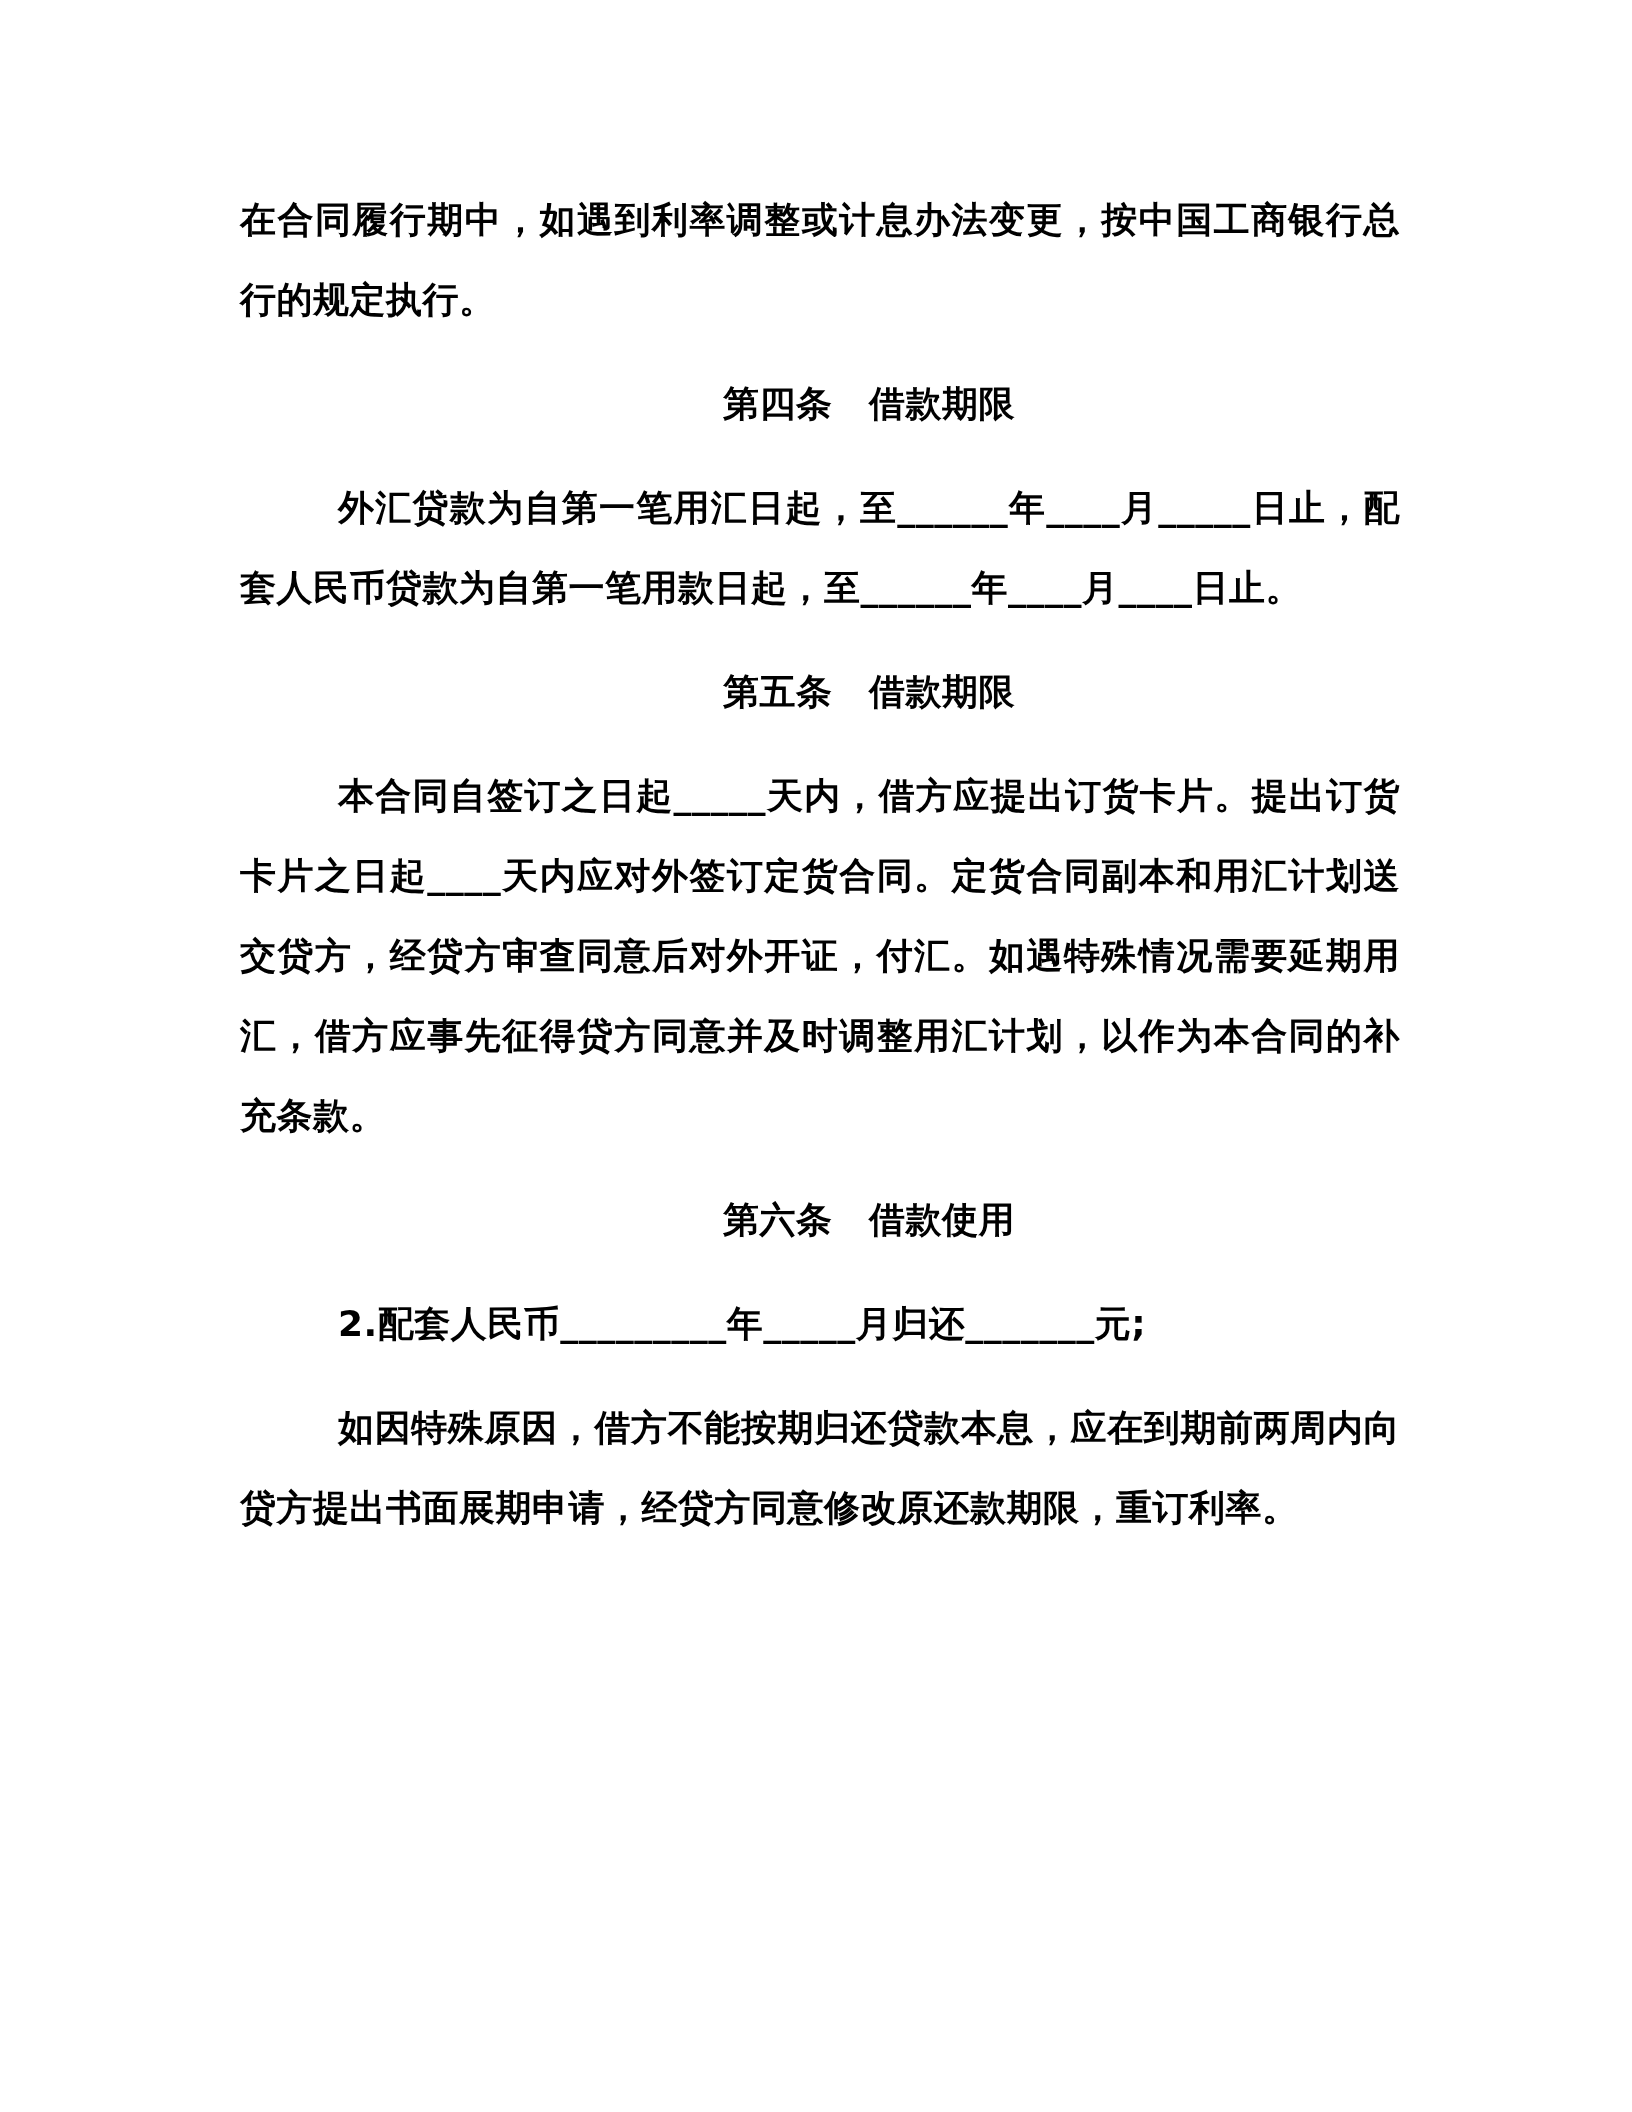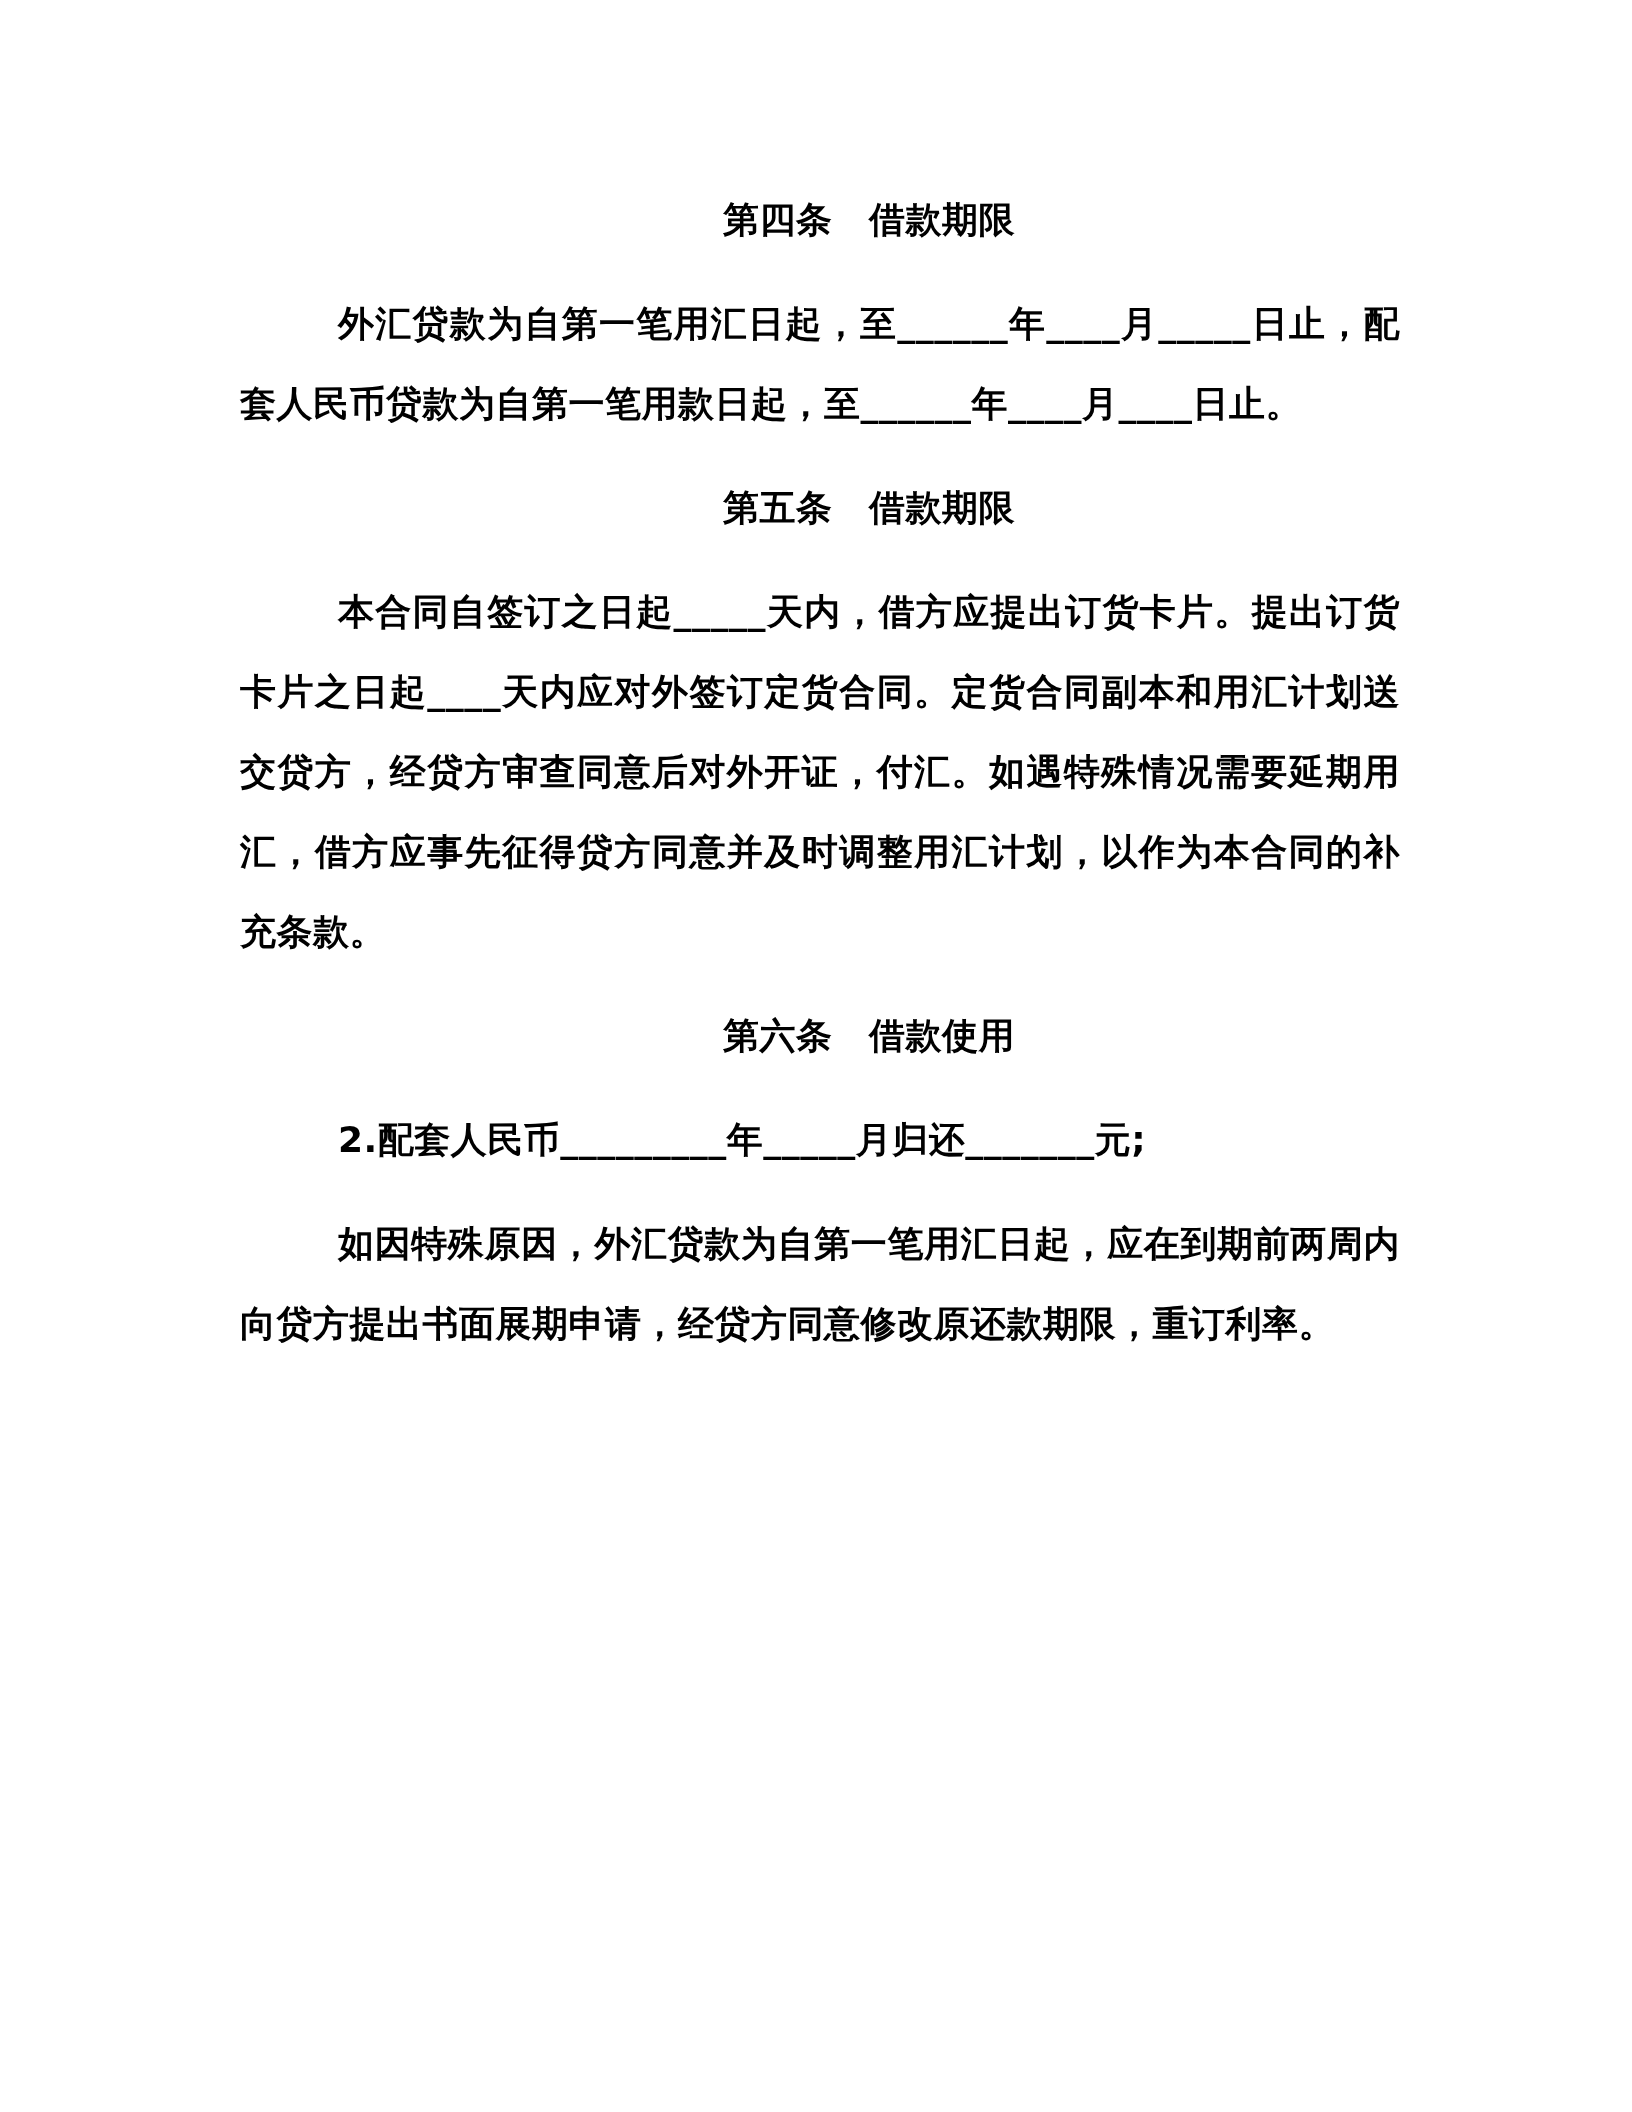--- a/index.html
+++ b/index.html
@@ -35,29 +35,30 @@
   }
   .page p.heading {
     text-indent: 98px;
     text-align: center;
   }
 </style>
 </head>
 <body>
 
 <div class="page">
+  <p class="para">在合同履行期中，如遇到利率调整或计息办法变更，按中国工商银行总行的规定执行。</p>
 
   <p class="heading">第四条　借款期限</p>
 
   <p class="indent">外汇贷款为自第一笔用汇日起，至______年____月_____日止，配套人民币贷款为自第一笔用款日起，至______年____月____日止。</p>
 
   <p class="heading">第五条　借款期限</p>
 
   <p class="indent">本合同自签订之日起_____天内，借方应提出订货卡片。提出订货卡片之日起____天内应对外签订定货合同。定货合同副本和用汇计划送交贷方，经贷方审查同意后对外开证，付汇。如遇特殊情况需要延期用汇，借方应事先征得贷方同意并及时调整用汇计划，以作为本合同的补充条款。</p>
 
   <p class="heading">第六条　借款使用</p>
 
 
 
   <p class="indent">2.配套人民币_________年_____月归还_______元;</p>
 
-  <p class="indent">如因特殊原因，外汇贷款为自第一笔用汇日起，应在到期前两周内向贷方提出书面展期申请，经贷方同意修改原还款期限，重订利率。</p>
+  <p class="indent">如因特殊原因，借方不能按期归还贷款本息，应在到期前两周内向贷方提出书面展期申请，经贷方同意修改原还款期限，重订利率。</p>
 </div>
 
 </body></html>

